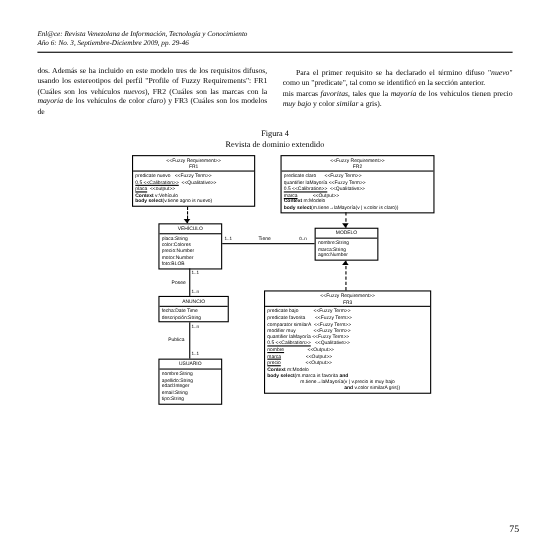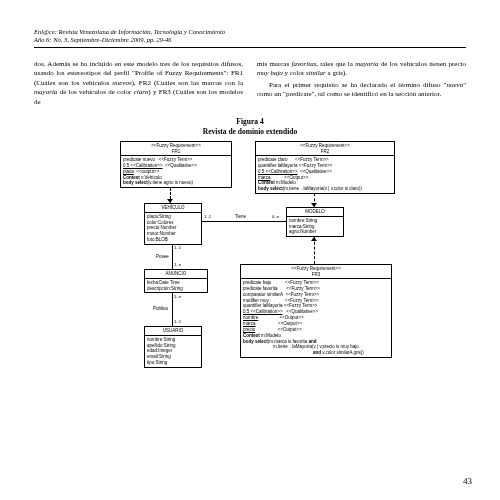--- a/index.html
+++ b/index.html
@@ -29,21 +29,21 @@
     }
     .col {
       flex: 1;
       text-align: justify;
       line-height: 1.35;
       font-size: 7px;
     }
     .col .itl { font-style: italic; }
     .fig-title {
       text-align: center;
-      font-weight: bold;
+      font-weight: normal;
       font-size: 7.5px;
       line-height: 1.35;
       margin-bottom: 4px;
     }
     .diagram {
       position: relative;
       width: 320px;
       height: 275px;
       margin: 0 auto;
       font-family: Arial, Helvetica, sans-serif;
@@ -97,25 +97,25 @@
 <div class="header">
   <div>Enl@ce: Revista Venezolana de Información, Tecnología y Conocimiento</div>
   <div>Año 6: No. 3, Septiembre-Diciembre 2009, pp. 29-46</div>
 </div>
 
 <div class="columns">
   <div class="col">
     <span>dos. Además se ha incluido en este modelo tres de los requisitos difusos, usando los estereotipos del perfil "Profile of Fuzzy Requirements": FR1 (Cuáles son los vehículos </span><span class="itl">nuevos</span><span>), FR2 (Cuáles son las marcas con la </span><span class="itl">mayoría</span><span> de los vehículos de color </span><span class="itl">claro</span><span>) y FR3 (Cuáles son los modelos de</span>
   </div>
   <div class="col">
+    <p style="text-indent:12px; margin-top:2px;">
+      <span>Para el primer requisito se ha declarado el término difuso "</span><span class="itl">nuevo</span><span>" como un "predicate", tal como se identificó en la sección anterior.</span>
+    </p>
     <p>
       <span>mis marcas </span><span class="itl">favoritas</span><span>, tales que la </span><span class="itl">mayoría</span><span> de los vehículos tienen precio </span><span class="itl">muy bajo</span><span> y color </span><span class="itl">similar</span><span> a gris).</span>
-    </p>
-    <p style="text-indent:12px; margin-top:2px;">
-      <span>Para el primer requisito se ha declarado el término difuso "</span><span class="itl">nuevo</span><span>" como un "predicate", tal como se identificó en la sección anterior.</span>
     </p>
   </div>
 </div>
 
 <div class="fig-title">
   <div>Figura 4</div>
   <div>Revista de dominio extendido</div>
 </div>
 
 <div class="diagram">
@@ -229,13 +229,13 @@
   <div class="arrowhead" style="border-top:4px solid #000; left:77px; top:58px;"></div>
 
   <div style="position:absolute; left:224px; top:52px; width:0; height:14px; border-left:0.5px dashed #000;"></div>
   <div class="arrowhead" style="border-top:4px solid #000; left:221px; top:62px;"></div>
 
   <div style="position:absolute; left:224px; top:96px; width:0; height:27px; border-left:0.5px dashed #000;"></div>
   <div class="arrowhead" style="border-bottom:4px solid #000; left:221px; top:96px;"></div>
 
 </div>
 
-<div class="page-no">43</div>
+<div class="page-no">75</div>
 
 </body></html>

